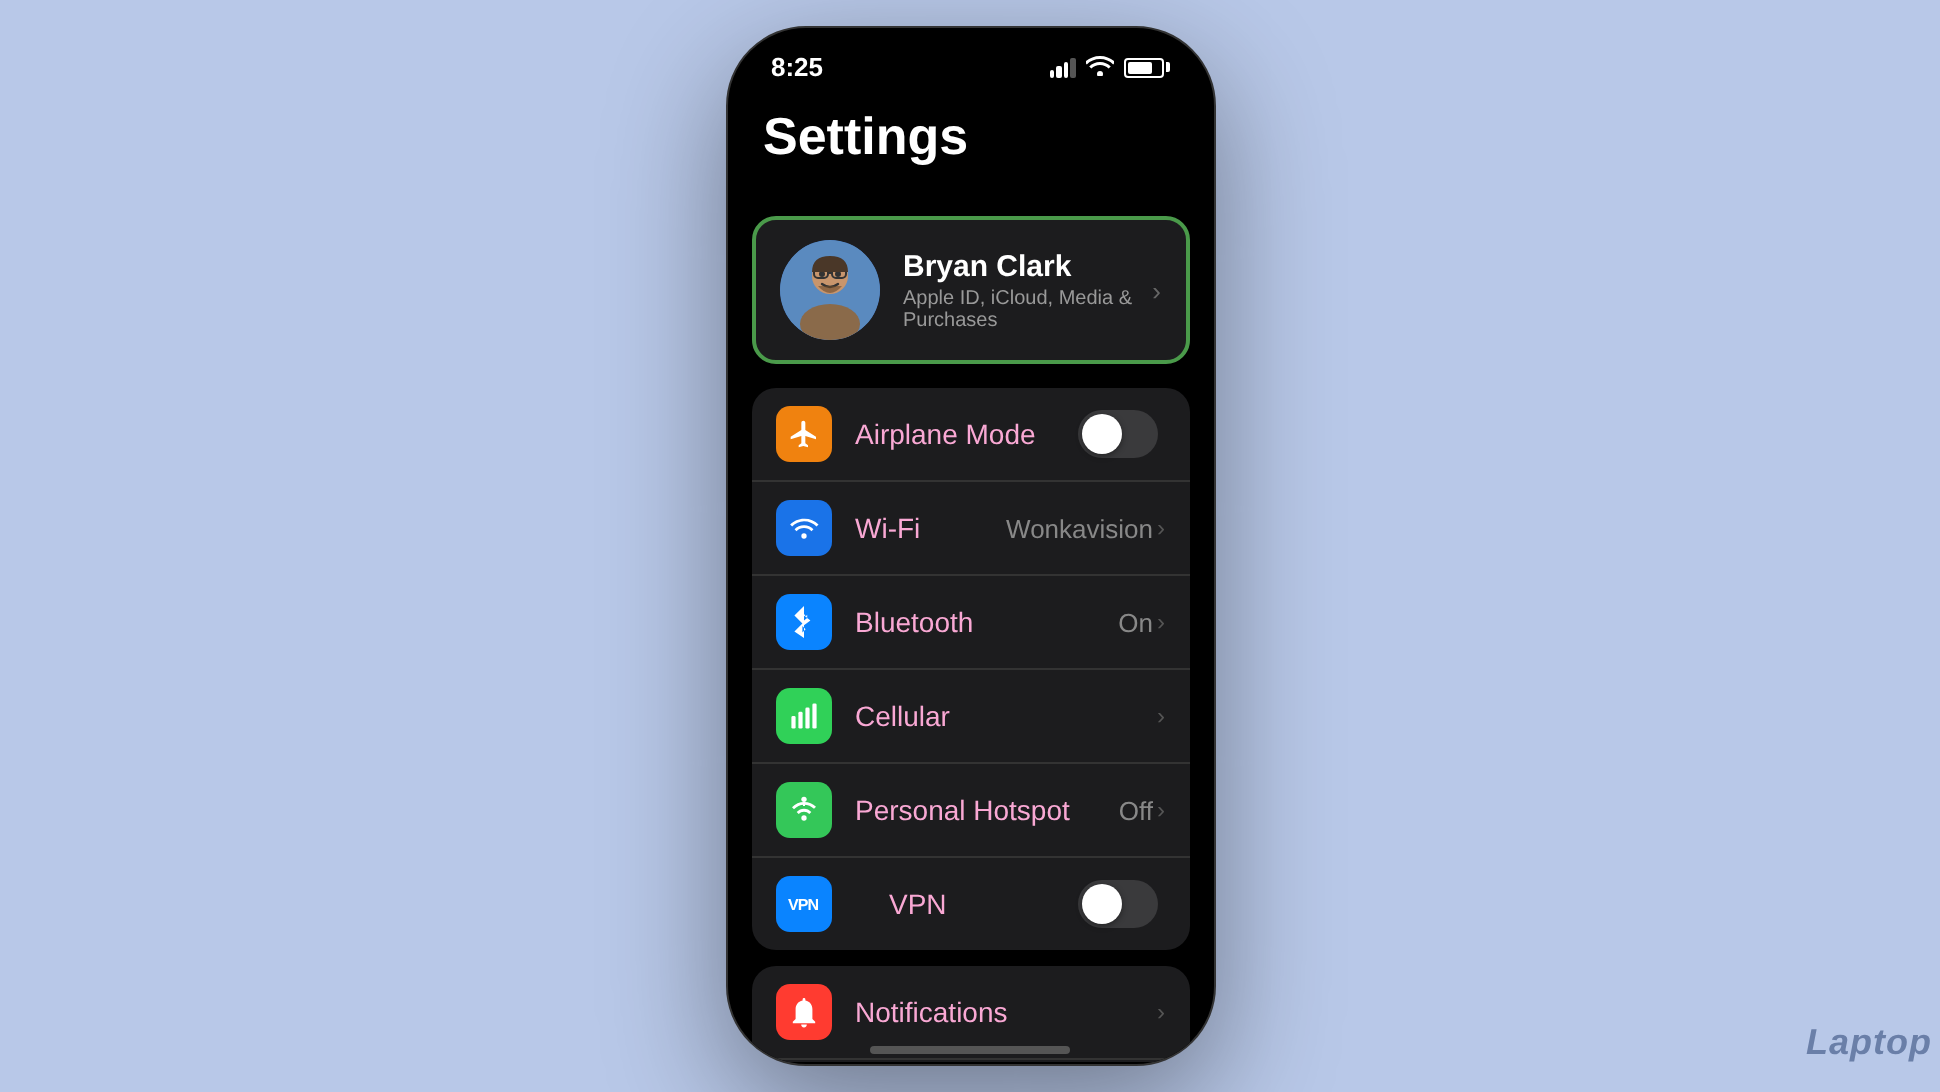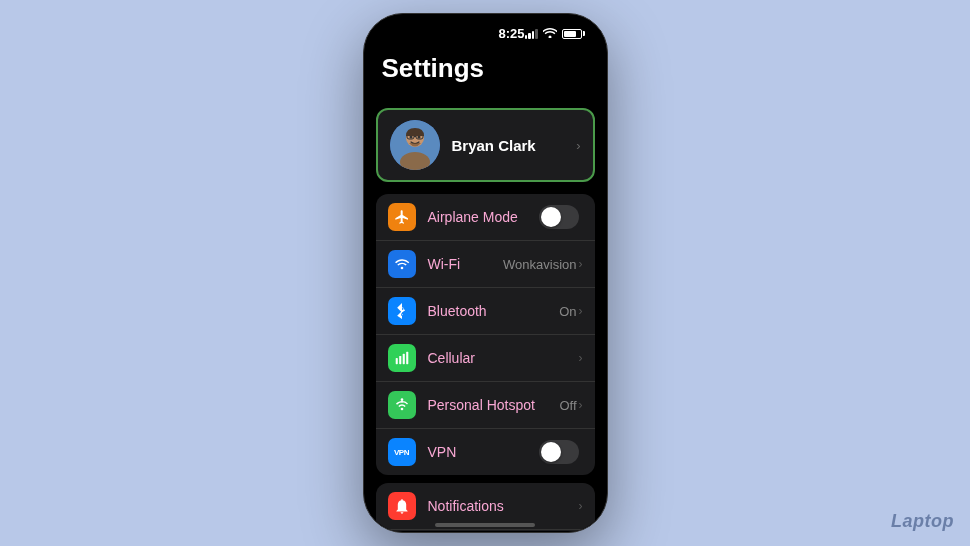--- a/index.html
+++ b/index.html
@@ -12,42 +12,42 @@
       align-items: center;
       justify-content: center;
       font-family: -apple-system, BlinkMacSystemFont, 'SF Pro Display', 'Helvetica Neue', sans-serif;
       position: relative;
       overflow: hidden;
     }
 
     .laptop-watermark {
       position: absolute;
       bottom: 14px;
-      right: 16px;
+      right: 4px;
       color: #6a7fa8;
       font-size: 18px;
       font-style: italic;
       font-weight: 600;
       letter-spacing: 0.5px;
     }
 
     .phone {
       width: 245px;
       height: 520px;
       background: #000;
       border-radius: 40px;
       overflow: hidden;
       box-shadow: 0 20px 60px rgba(0,0,0,0.4);
       position: relative;
       border: 1px solid #333;
     }
 
     .status-bar {
       display: flex;
-      justify-content: flex-end;
+      justify-content: space-between;
       align-items: center;
       padding: 12px 22px 4px 22px;
       color: #fff;
       font-size: 13px;
       font-weight: 600;
     }
 
     .status-right {
       display: flex;
       align-items: center;
@@ -177,20 +177,21 @@
       display: flex;
       align-items: center;
       padding: 9px 12px;
       border-bottom: 0.5px solid #333;
       cursor: pointer;
       position: relative;
     }
 
     .settings-row:last-child {
       border-bottom: none;
+      gap: 17px;
     }
 
     .row-icon {
       width: 28px;
       height: 28px;
       border-radius: 7px;
       display: flex;
       align-items: center;
       justify-content: center;
       margin-right: 12px;
@@ -309,20 +310,21 @@
           <rect x="26" y="14" width="7" height="5" rx="2" fill="none" stroke="#333" stroke-width="1"></rect>
           <line x1="24" y1="16.5" x2="26" y2="16.5" stroke="#333" stroke-width="1"></line>
 
           <path d="M16 16 Q16 8 25 8 Q34 8 34 16" fill="#4a3728"></path>
 
           <path d="M19 23 Q25 30 31 23" fill="#6a4a2a" opacity="0.6"></path>
         </svg>
       </div>
       <div class="profile-info">
         <div class="profile-name">Bryan Clark</div>
+        <div class="profile-sub">Apple ID, iCloud, Media &amp; Purchases</div>
       </div>
       <span class="chevron">›</span>
     </div>
 
     <div class="settings-group">
 
       <div class="settings-row">
         <div class="row-icon icon-orange">
           <svg width="16" height="16" viewBox="0 0 24 24" fill="white">
             <path d="M21 16v-2l-8-5V3.5c0-.83-.67-1.5-1.5-1.5S10 2.67 10 3.5V9l-8 5v2l8-2.5V19l-2 1.5V22l3.5-1 3.5 1v-1.5L13 19v-5.5l8 2.5z"></path>

